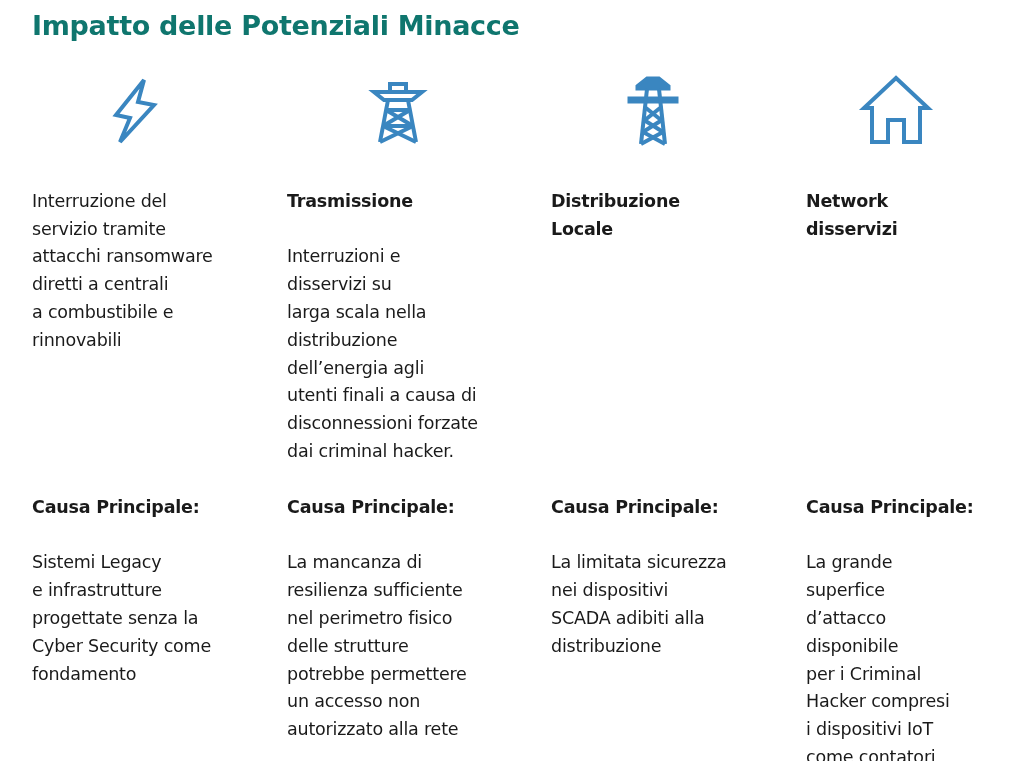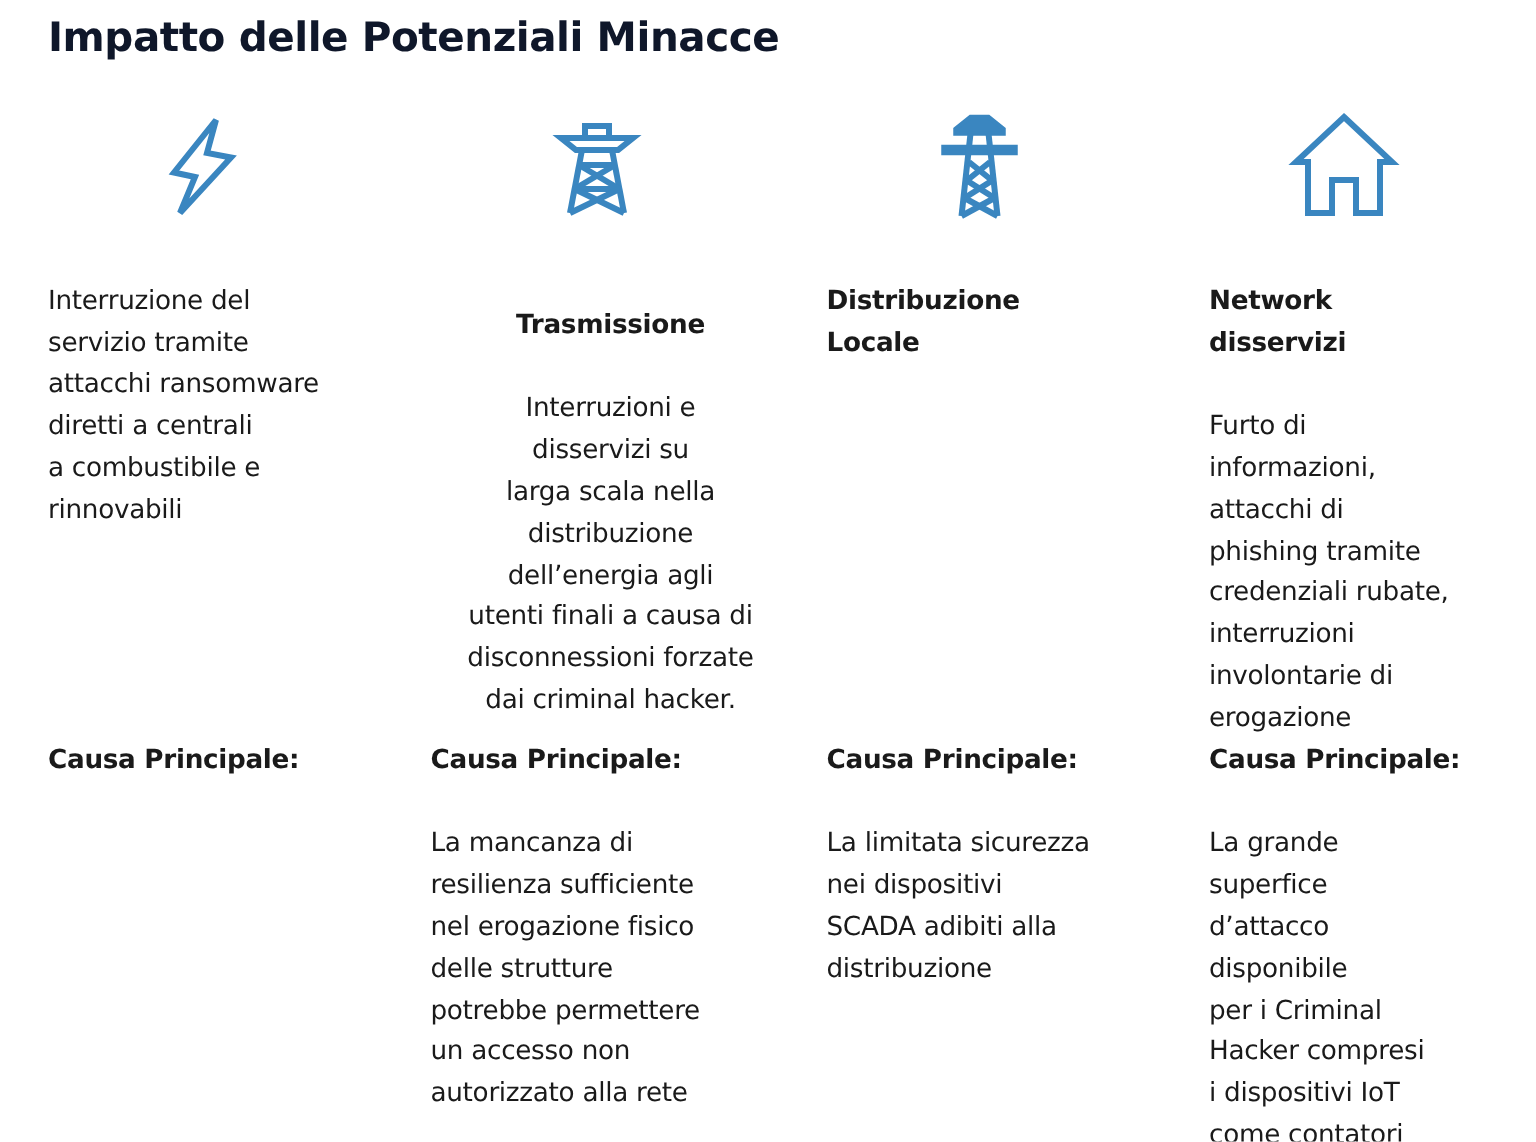--- a/index.html
+++ b/index.html
@@ -14,21 +14,21 @@
       overflow: hidden;
       font-family: "DejaVu Sans", sans-serif;
       color: #1a1a1a;
     }
     .title {
       position: absolute;
       left: 32px;
       top: 10px;
       font-size: 27px;
       font-weight: bold;
-      color: #0f172a;
+      color: #0f766e;
       letter-spacing: -0.3px;
       white-space: nowrap;
     }
     .col {
       position: absolute;
       top: 70px;
       width: 240px;
     }
     .icon-wrap {
       position: absolute;
@@ -71,20 +71,25 @@
   <div class="text-block" style="left:0; top:90px; width:240px;">
     <span class="body-text">Interruzione del
 servizio tramite
 attacchi ransomware
 diretti a centrali
 a combustibile e
 rinnovabili</span>
   </div>
   <div class="text-block" style="left:0; top:396px; width:240px;">
     <span class="heading">Causa Principale:</span>
+    <span class="body-text">Sistemi Legacy
+e infrastrutture
+progettate senza la
+Cyber Security come
+fondamento</span>
   </div>
 </div>
 
 <div class="col" style="left:287px;">
   <div class="icon-wrap" style="left:71px;">
     <svg viewBox="0 0 80 80" fill="none" stroke="#3a86c0" stroke-width="4" stroke-linejoin="miter">
 
       <polyline points="32,22 32,14 48,14 48,22"></polyline>
 
       <polygon points="16,22 64,22 54,30 26,30"></polygon>
@@ -93,36 +98,36 @@
       <line x1="50" y1="30" x2="58" y2="72"></line>
 
       <line x1="28" y1="40" x2="52" y2="40"></line>
       <line x1="28" y1="40" x2="55" y2="56"></line>
       <line x1="52" y1="40" x2="25" y2="56"></line>
       <line x1="25" y1="56" x2="55" y2="56"></line>
       <line x1="25" y1="56" x2="58" y2="72"></line>
       <line x1="55" y1="56" x2="22" y2="72"></line>
     </svg>
   </div>
-  <div class="text-block" style="left:0; top:106px; width:240px;text-align:center;">
+  <div class="text-block" style="left:0; top:90px; width:240px;">
     <span class="heading">Trasmissione</span>
     <span class="body-text">Interruzioni e
 disservizi su
 larga scala nella
 distribuzione
 dell’energia agli
 utenti finali a causa di
 disconnessioni forzate
 dai criminal hacker.</span>
   </div>
   <div class="text-block" style="left:0; top:396px; width:240px;">
     <span class="heading">Causa Principale:</span>
     <span class="body-text">La mancanza di
 resilienza sufficiente
-nel erogazione fisico
+nel perimetro fisico
 delle strutture
 potrebbe permettere
 un accesso non
 autorizzato alla rete</span>
   </div>
 </div>
 
 <div class="col" style="left:551px;">
   <div class="icon-wrap" style="left:62px;">
     <svg viewBox="0 0 80 80" fill="#3a86c0" stroke="#3a86c0" stroke-width="3" stroke-linejoin="miter">
@@ -158,28 +163,20 @@
 
 <div class="col" style="left:806px;">
   <div class="icon-wrap" style="left:50px;">
     <svg viewBox="0 0 80 80" fill="none" stroke="#3a86c0" stroke-width="4" stroke-linejoin="miter">
       <polygon points="40,8 72,38 64,38 64,72 48,72 48,50 32,50 32,72 16,72 16,38 8,38"></polygon>
     </svg>
   </div>
   <div class="text-block" style="left:0; top:90px; width:218px;">
     <span class="heading">Network
 disservizi</span>
-    <span class="body-text">Furto di
-informazioni,
-attacchi di
-phishing tramite
-credenziali rubate,
-interruzioni
-involontarie di
-erogazione</span>
   </div>
   <div class="text-block" style="left:0; top:396px; width:218px;">
     <span class="heading">Causa Principale:</span>
     <span class="body-text">La grande
 superfice
 d’attacco
 disponibile
 per i Criminal
 Hacker compresi
 i dispositivi IoT

